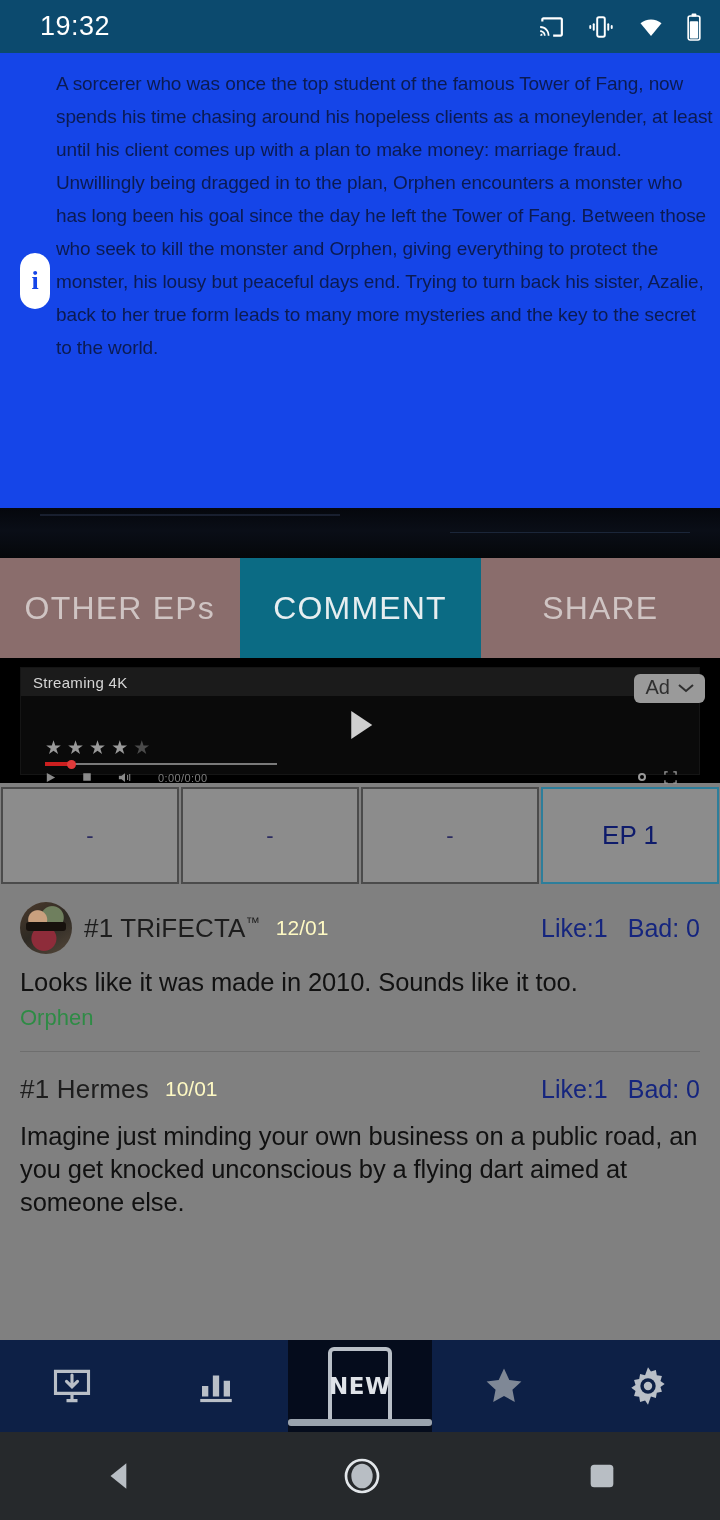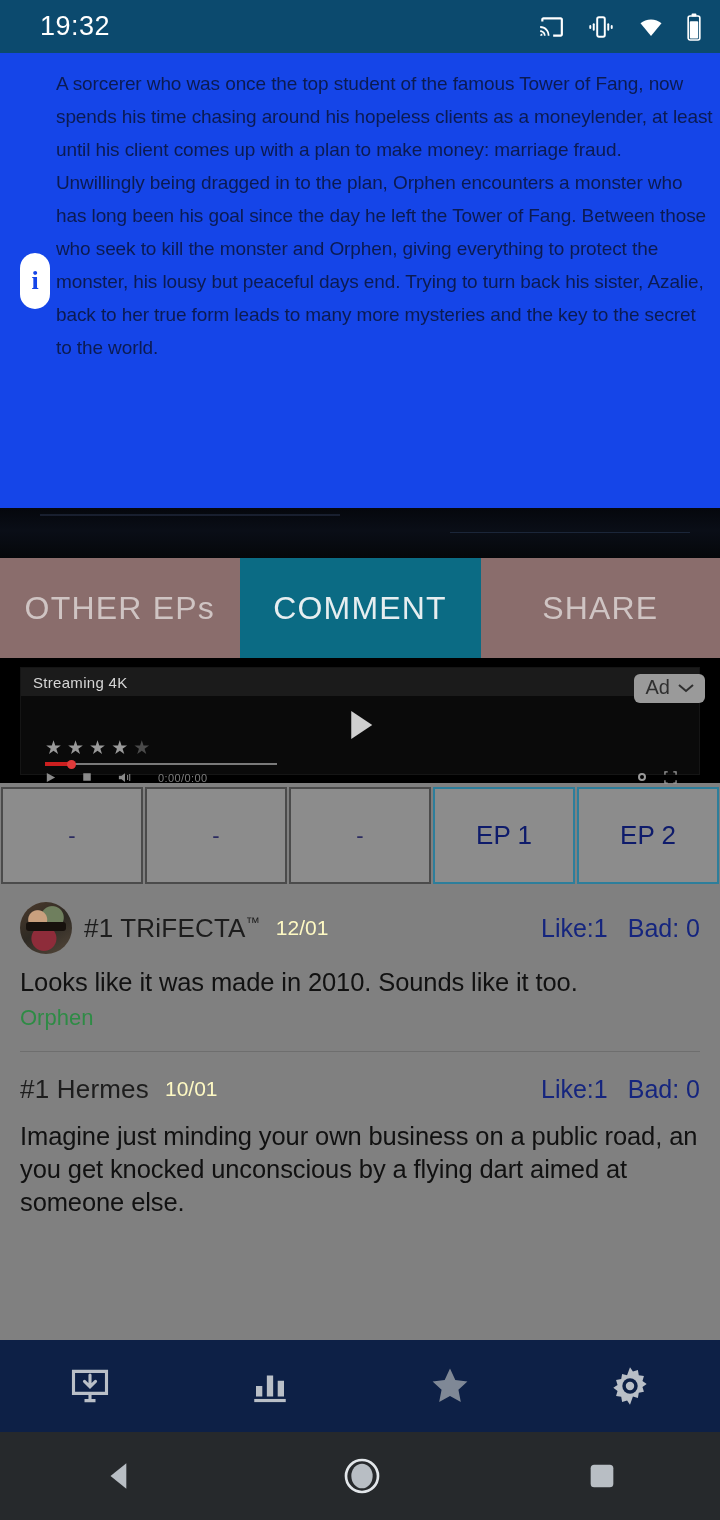--- a/index.html
+++ b/index.html
@@ -353,21 +353,20 @@
       </span>
     </div>
   </div>
 </div>
 
 <div class="episodes">
   <div class="ep placeholder">-</div>
   <div class="ep placeholder">-</div>
   <div class="ep placeholder">-</div>
   <div class="ep selected">EP 1</div>
-  <div class="ep selected">EP 2</div>
 </div>
 
 <div class="comments">
 
   <div class="comment">
     <div class="comment-head">
       <div class="avatar"></div>
       <span class="c-name"><span>#1 TRiFECTA</span><sup>™</sup></span>
       <span class="c-date">12/01</span>
       <span class="c-votes">
@@ -406,20 +405,23 @@
   </div>
   <div class="navitem">
     <span>
       <svg width="44" height="42" viewBox="0 0 24 24" fill="#b9bfc7">
         <rect x="4" y="12" width="3.6" height="6"></rect>
         <rect x="10.2" y="6" width="3.6" height="12"></rect>
         <rect x="16.4" y="9" width="3.6" height="9"></rect>
         <rect x="3" y="19.4" width="18" height="1.8"></rect>
       </svg>
     </span>
+  </div>
+  <div class="navitem active">
+    <span class="new-box">NEW</span>
   </div>
   <div class="navitem">
     <span>
       <svg width="46" height="44" viewBox="0 0 24 24" fill="#7f8896">
         <path d="M12 2.5l2.9 6.2 6.6.8-4.9 4.6 1.3 6.6L12 17.5l-5.9 3.2 1.3-6.6L2.5 9.5l6.6-.8z"></path>
       </svg>
     </span>
   </div>
   <div class="navitem">
     <span>

